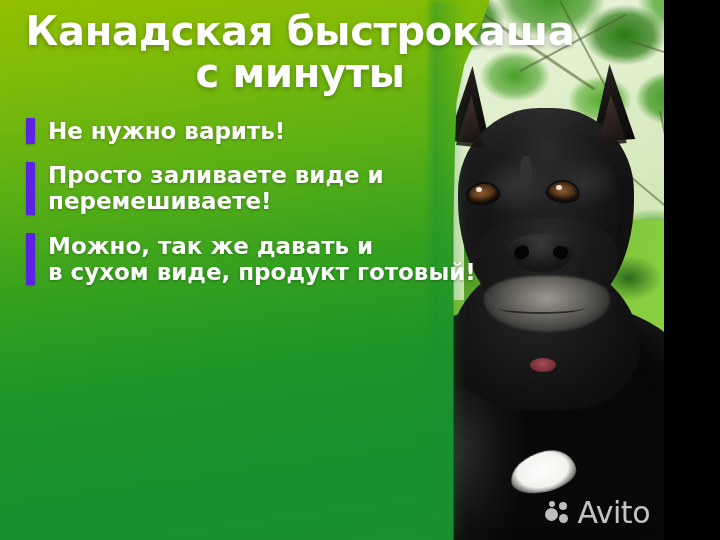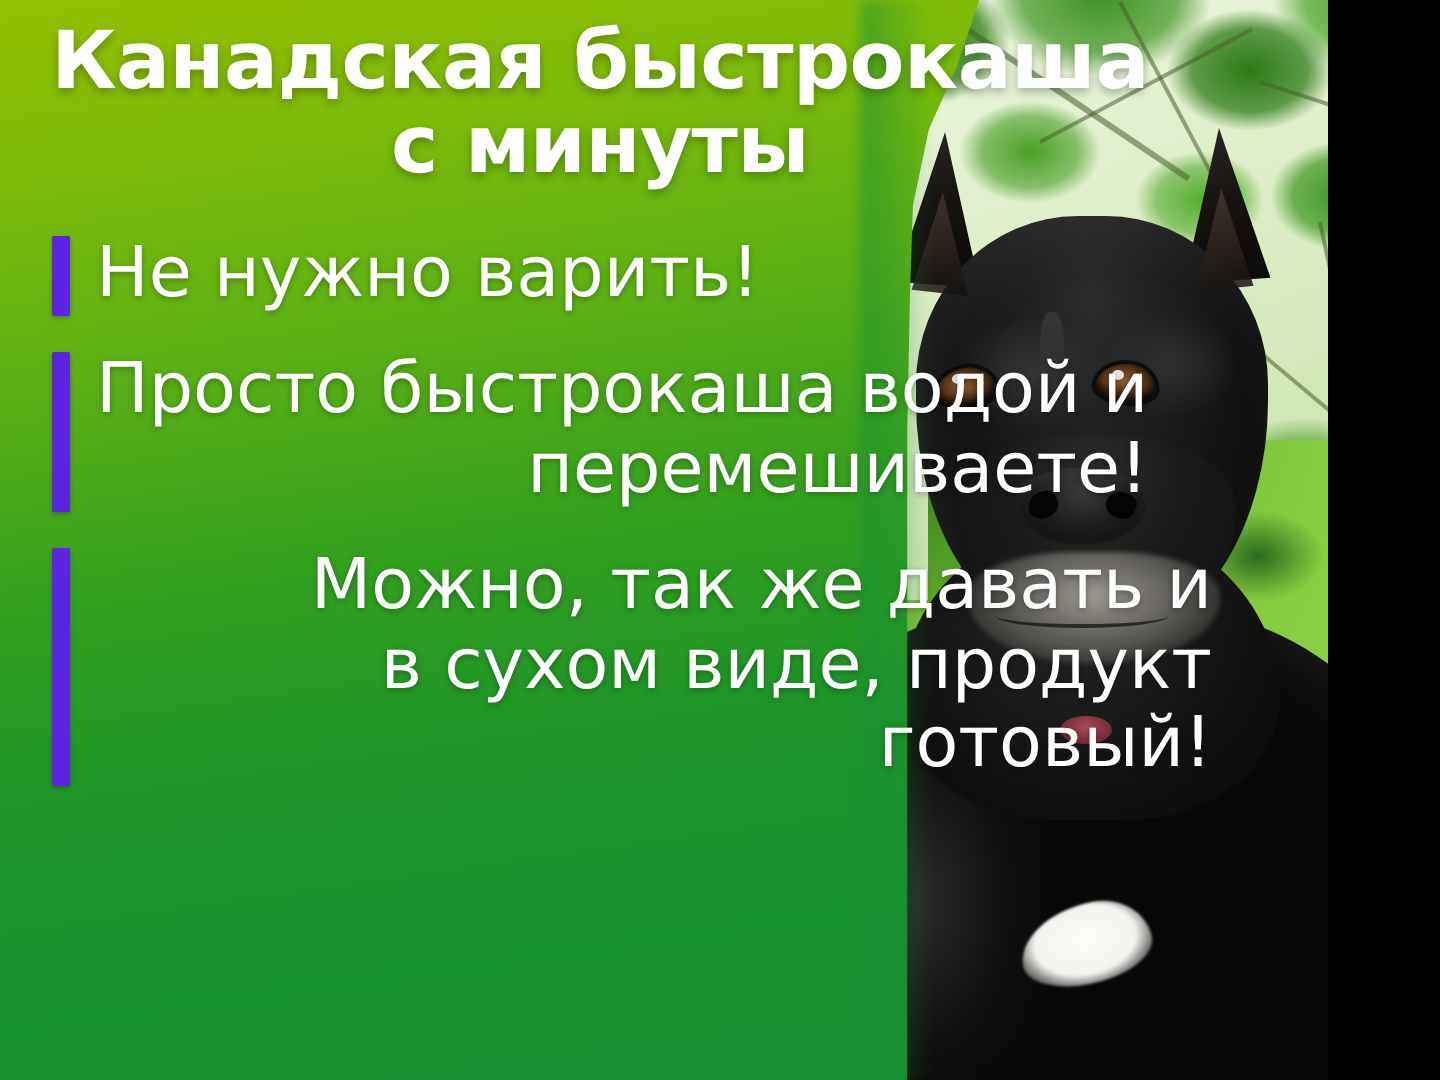--- a/index.html
+++ b/index.html
@@ -253,26 +253,25 @@
   .bullet-marker {
     flex: 0 0 auto;
     width: 9px;
     background: #5a24e0;
     margin-right: 13px;
     border-radius: 1px;
     box-shadow: 0 1px 2px rgba(0,0,0,.25);
   }
   .bullet-text {
     color: #ffffff;
-    font-size: 35px;
+    font-size: 23px;
     line-height: 1.14;
-    font-weight: 400;
+    font-weight: 700;
     text-shadow: 0 1px 3px rgba(0,0,0,.30);
     white-space: pre-line;
-    text-align: right;
   }
 
   
   .avito {
     position: absolute;
     right: 14px; bottom: 12px;
     display: flex;
     align-items: center;
     gap: 7px;
     opacity: .88;
@@ -352,24 +351,33 @@
     <span class="l2">с минуты</span>
   </div>
 
   <div class="bullets">
     <div class="bullet">
       <span class="bullet-marker"></span>
       <span class="bullet-text">Не нужно варить!</span>
     </div>
     <div class="bullet">
       <span class="bullet-marker"></span>
-      <span class="bullet-text">Просто быстрокаша водой и
+      <span class="bullet-text">Просто заливаете виде и
 перемешиваете!</span>
     </div>
     <div class="bullet">
       <span class="bullet-marker"></span>
       <span class="bullet-text">Можно, так же давать и
 в сухом виде, продукт готовый!</span>
     </div>
   </div>
 
+  <div class="avito">
+    <span class="avito-dots">
+      <i class="d4"></i>
+        <i class="d1"></i>
+        <i class="d2"></i>
+        <i class="d3"></i>
+    </span>
+    <span class="avito-word">Avito</span>
+  </div>
 
 </div>
 
 </body></html>

